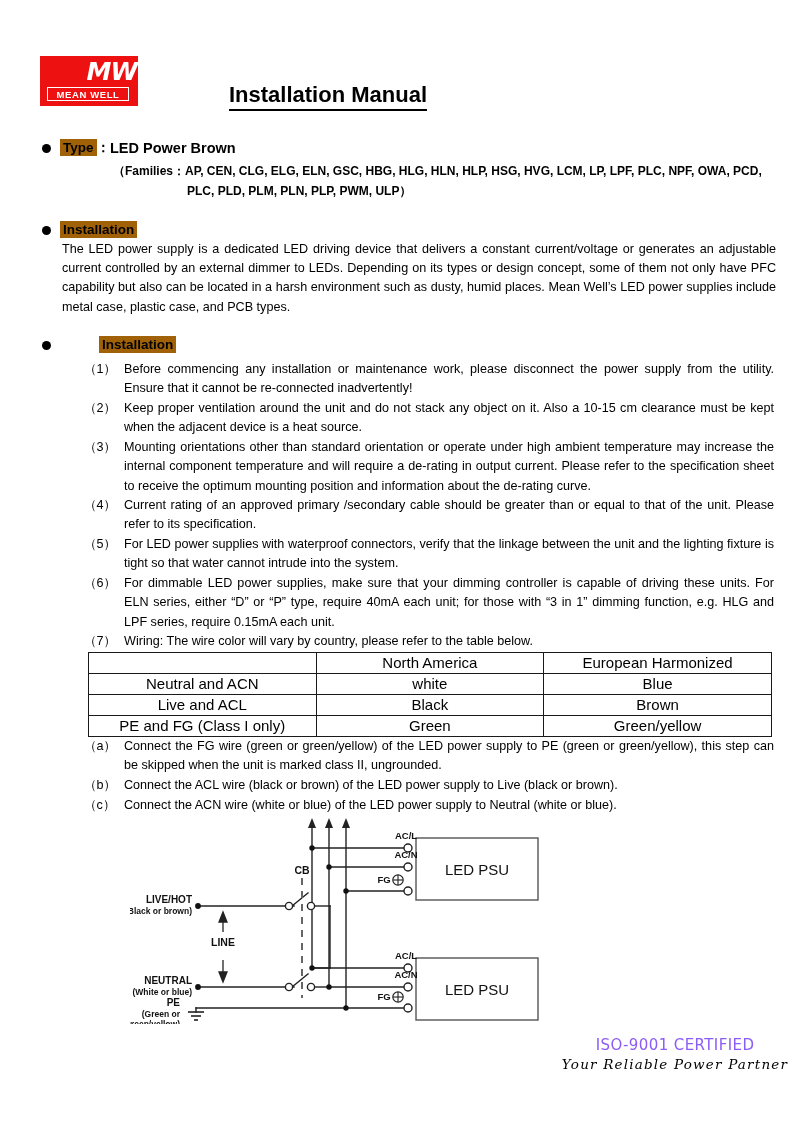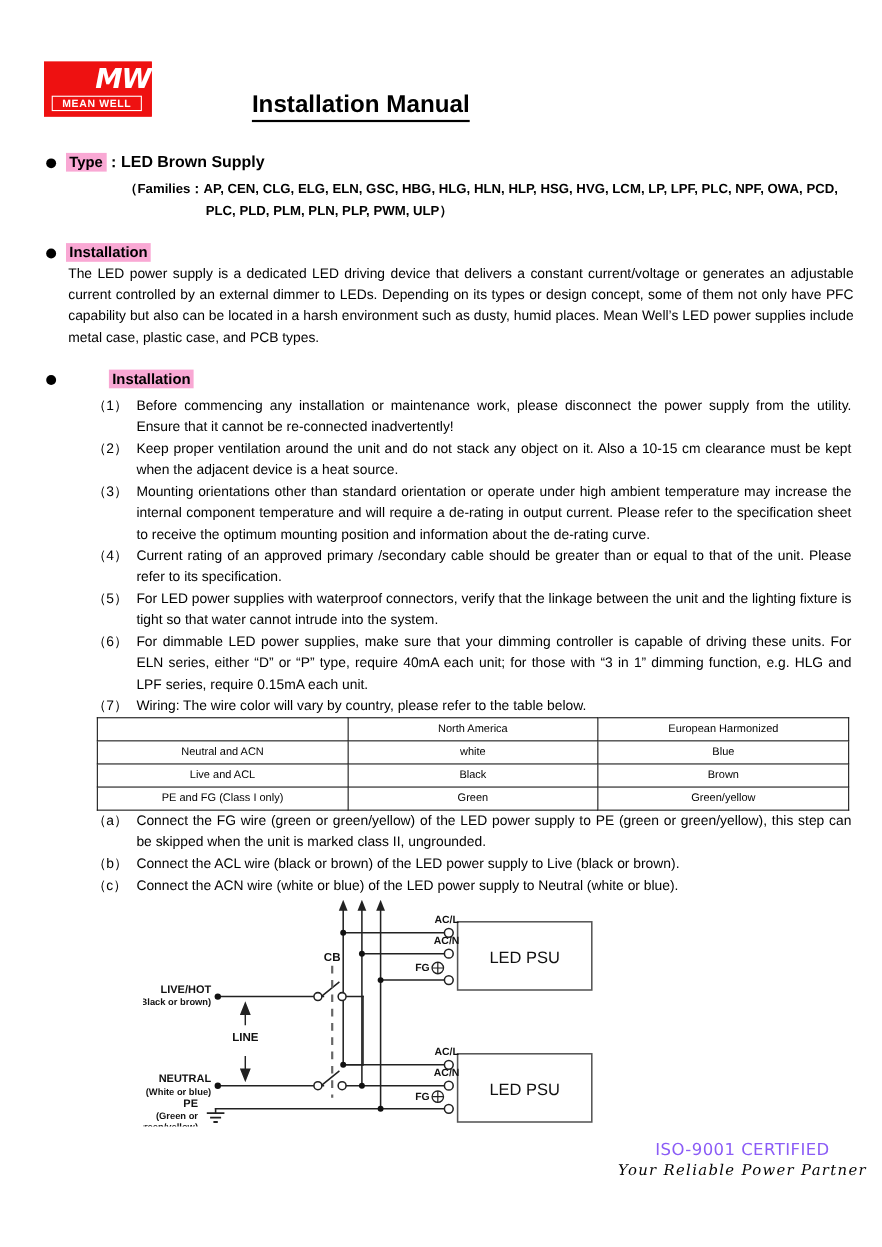--- a/index.html
+++ b/index.html
@@ -81,21 +81,21 @@
     border-radius: 50%;
     background: #000;
   }
   .sec-head {
     position: absolute;
     font-size: 13.5px;
     font-weight: bold;
     line-height: 18px;
   }
   .hl {
-    background: #f9a8d4;
+    background: #a16207;
     padding: 1px 3px 1px 3px;
   }
 
   .body-text {
     position: absolute;
     font-size: 12.6px;
     line-height: 19.2px;
     text-align: justify;
   }
   .nojust { text-align: left; }
@@ -145,21 +145,21 @@
     display: block;
     margin-left: 40px;
   }
 
   
   #wire-table {
     position: absolute;
     left: 88px; top: 652px;
     width: 684px;
     border-collapse: collapse;
-    font-size: 10px;
+    font-size: 15px;
   }
   #wire-table td {
     border: 1px solid #1a1a1a;
     text-align: center;
     height: 20px;
     padding: 0;
     line-height: 20px;
   }
   #wire-table td.c0 { width: 228px; }
   #wire-table td.c1 { width: 228px; }
@@ -206,21 +206,21 @@
     </div>
     <div id="doc-title">
       <span>Installation Manual</span>
     </div>
   </div>
 
   <div class="sec-bullet" style="left:42px; top:144px;"></div>
   <div class="sec-head" id="type-label">
     <span class="hl">Type</span><span>：</span>
   </div>
-  <div id="type-value">LED Brown Supply</div>
+  <div id="type-value">LED Power Brown</div>
 
   <div id="families">
     <span>（Families：</span><span>AP, CEN, CLG, ELG, ELN, GSC, HBG, HLG, HLN, HLP, HSG, HVG, LCM, LP, LPF, PLC, NPF, OWA, PCD,</span>
     <span class="fam-l2">PLC, PLD, PLM, PLN, PLP, PWM, ULP）</span>
   </div>
 
   <div class="sec-bullet" style="left:42px; top:226px;"></div>
   <div class="sec-head" style="left:60px; top:221px;">
     <span class="hl">Installation</span>
   </div>

